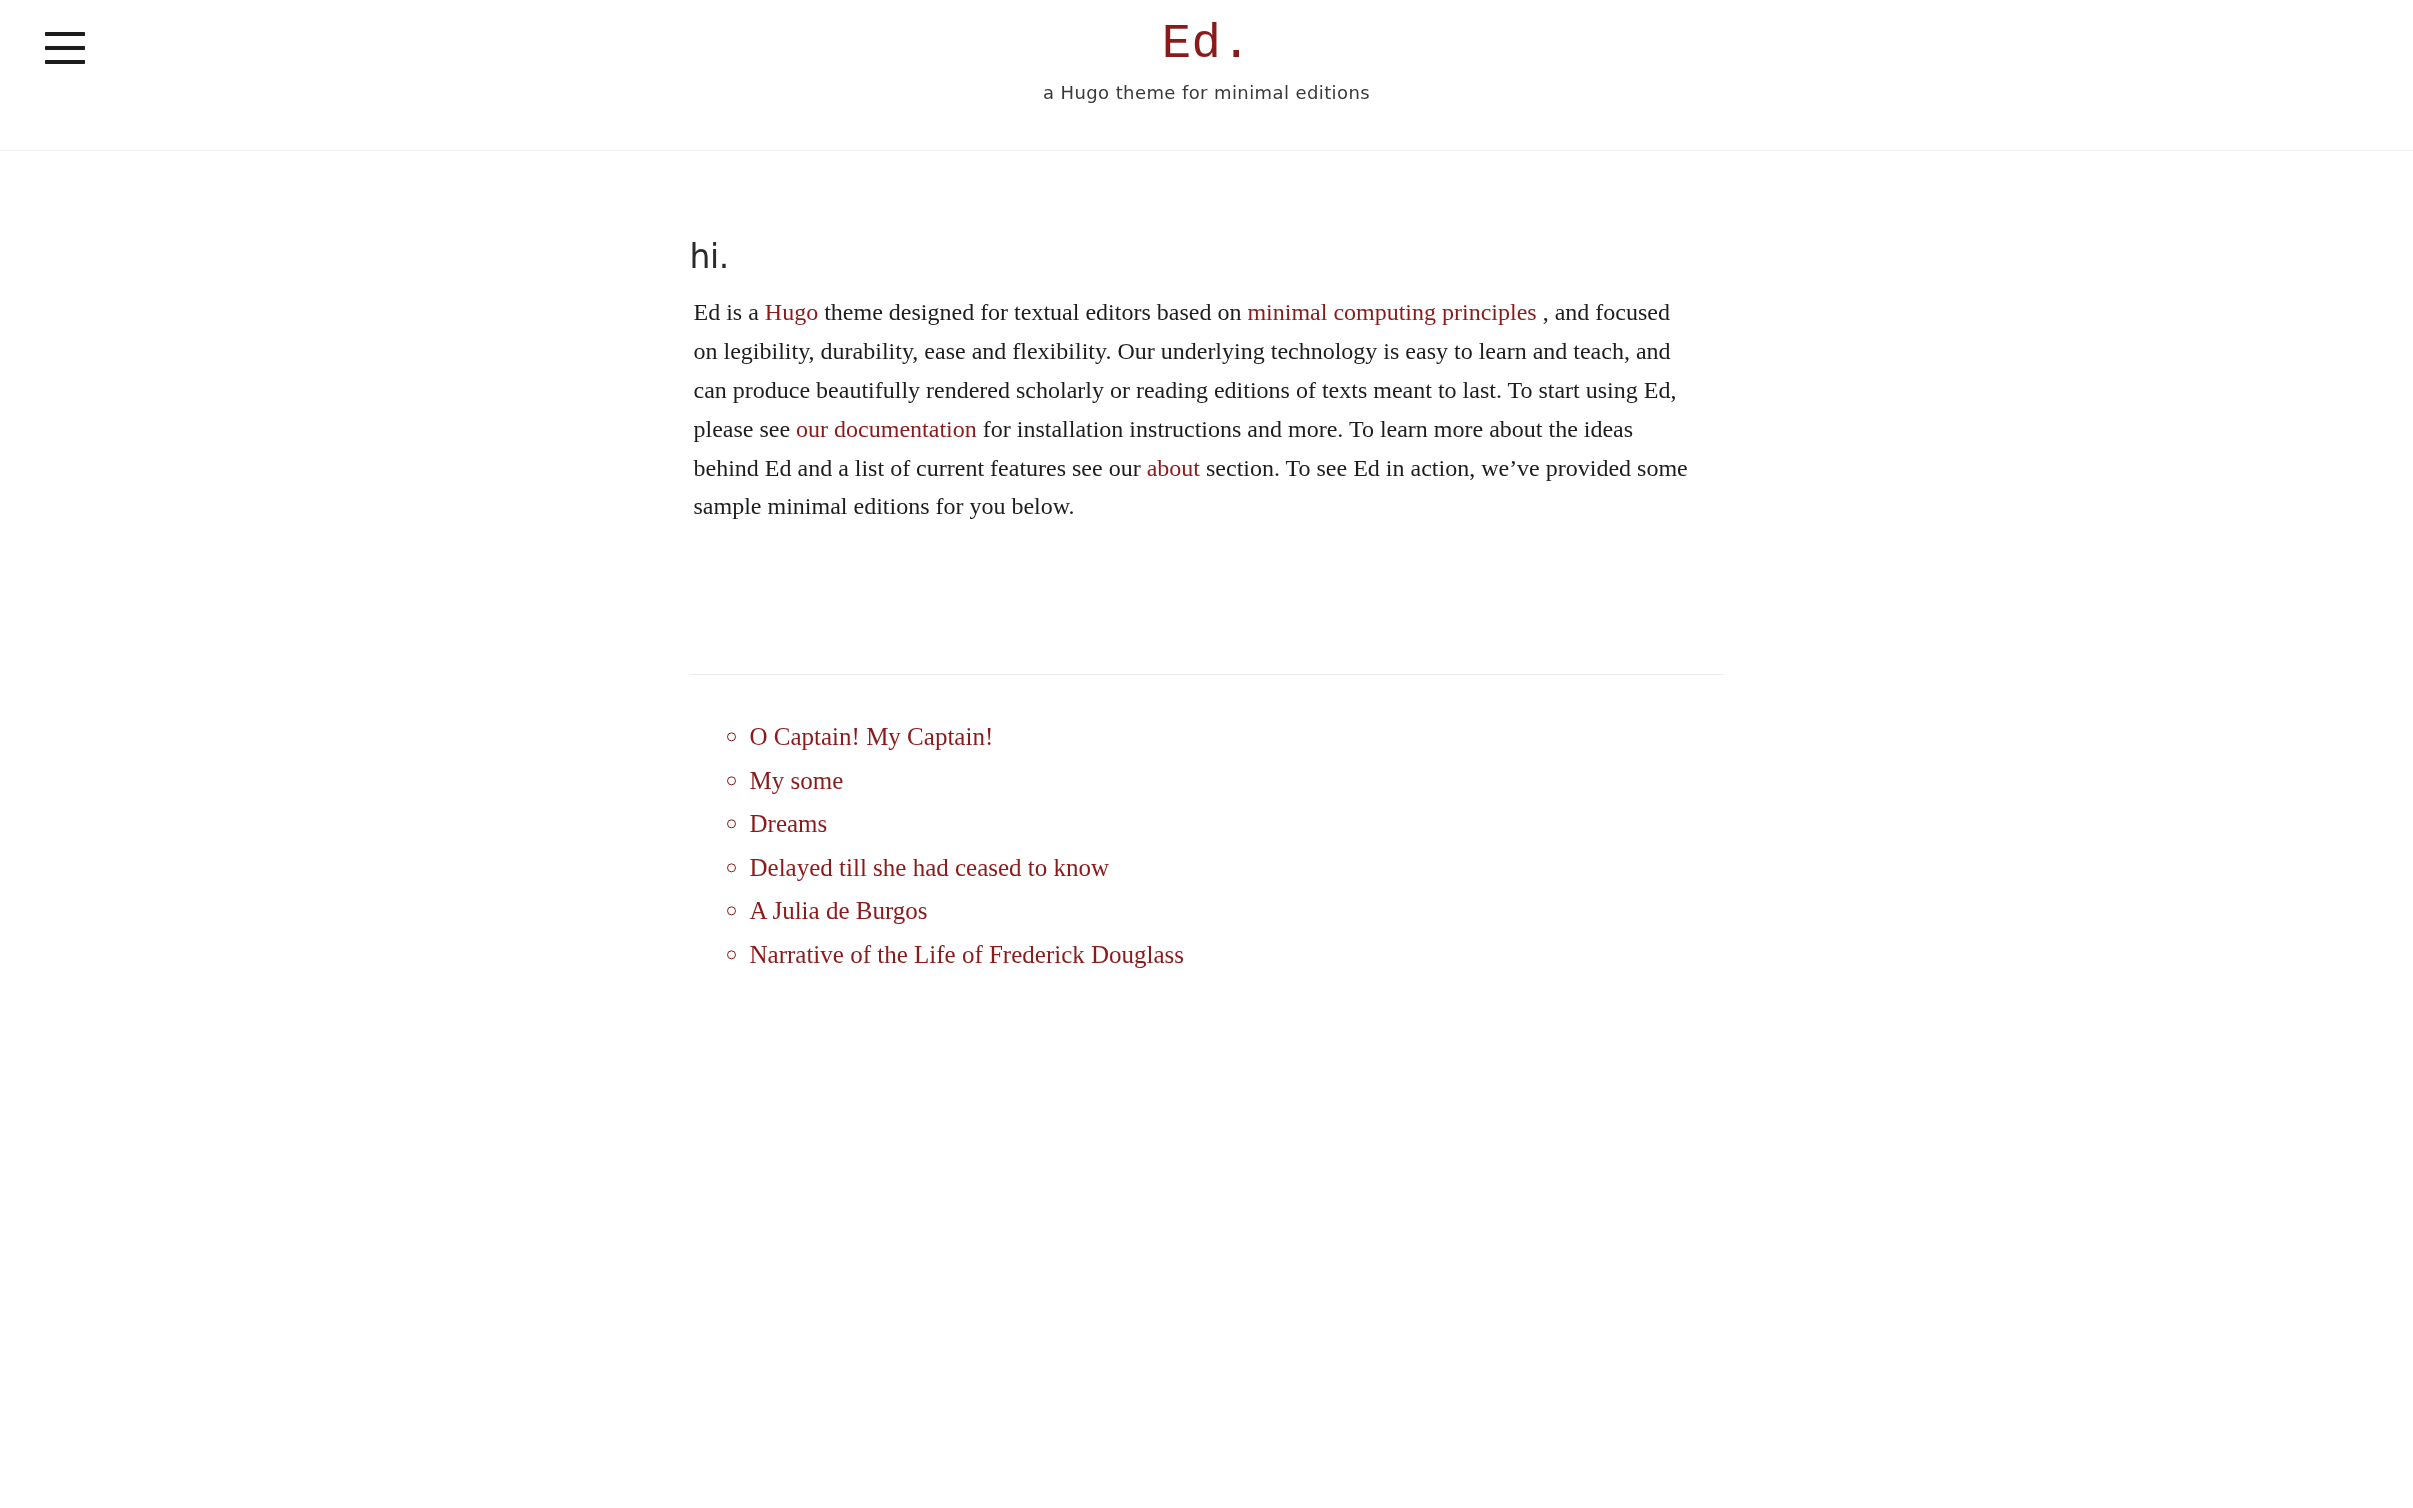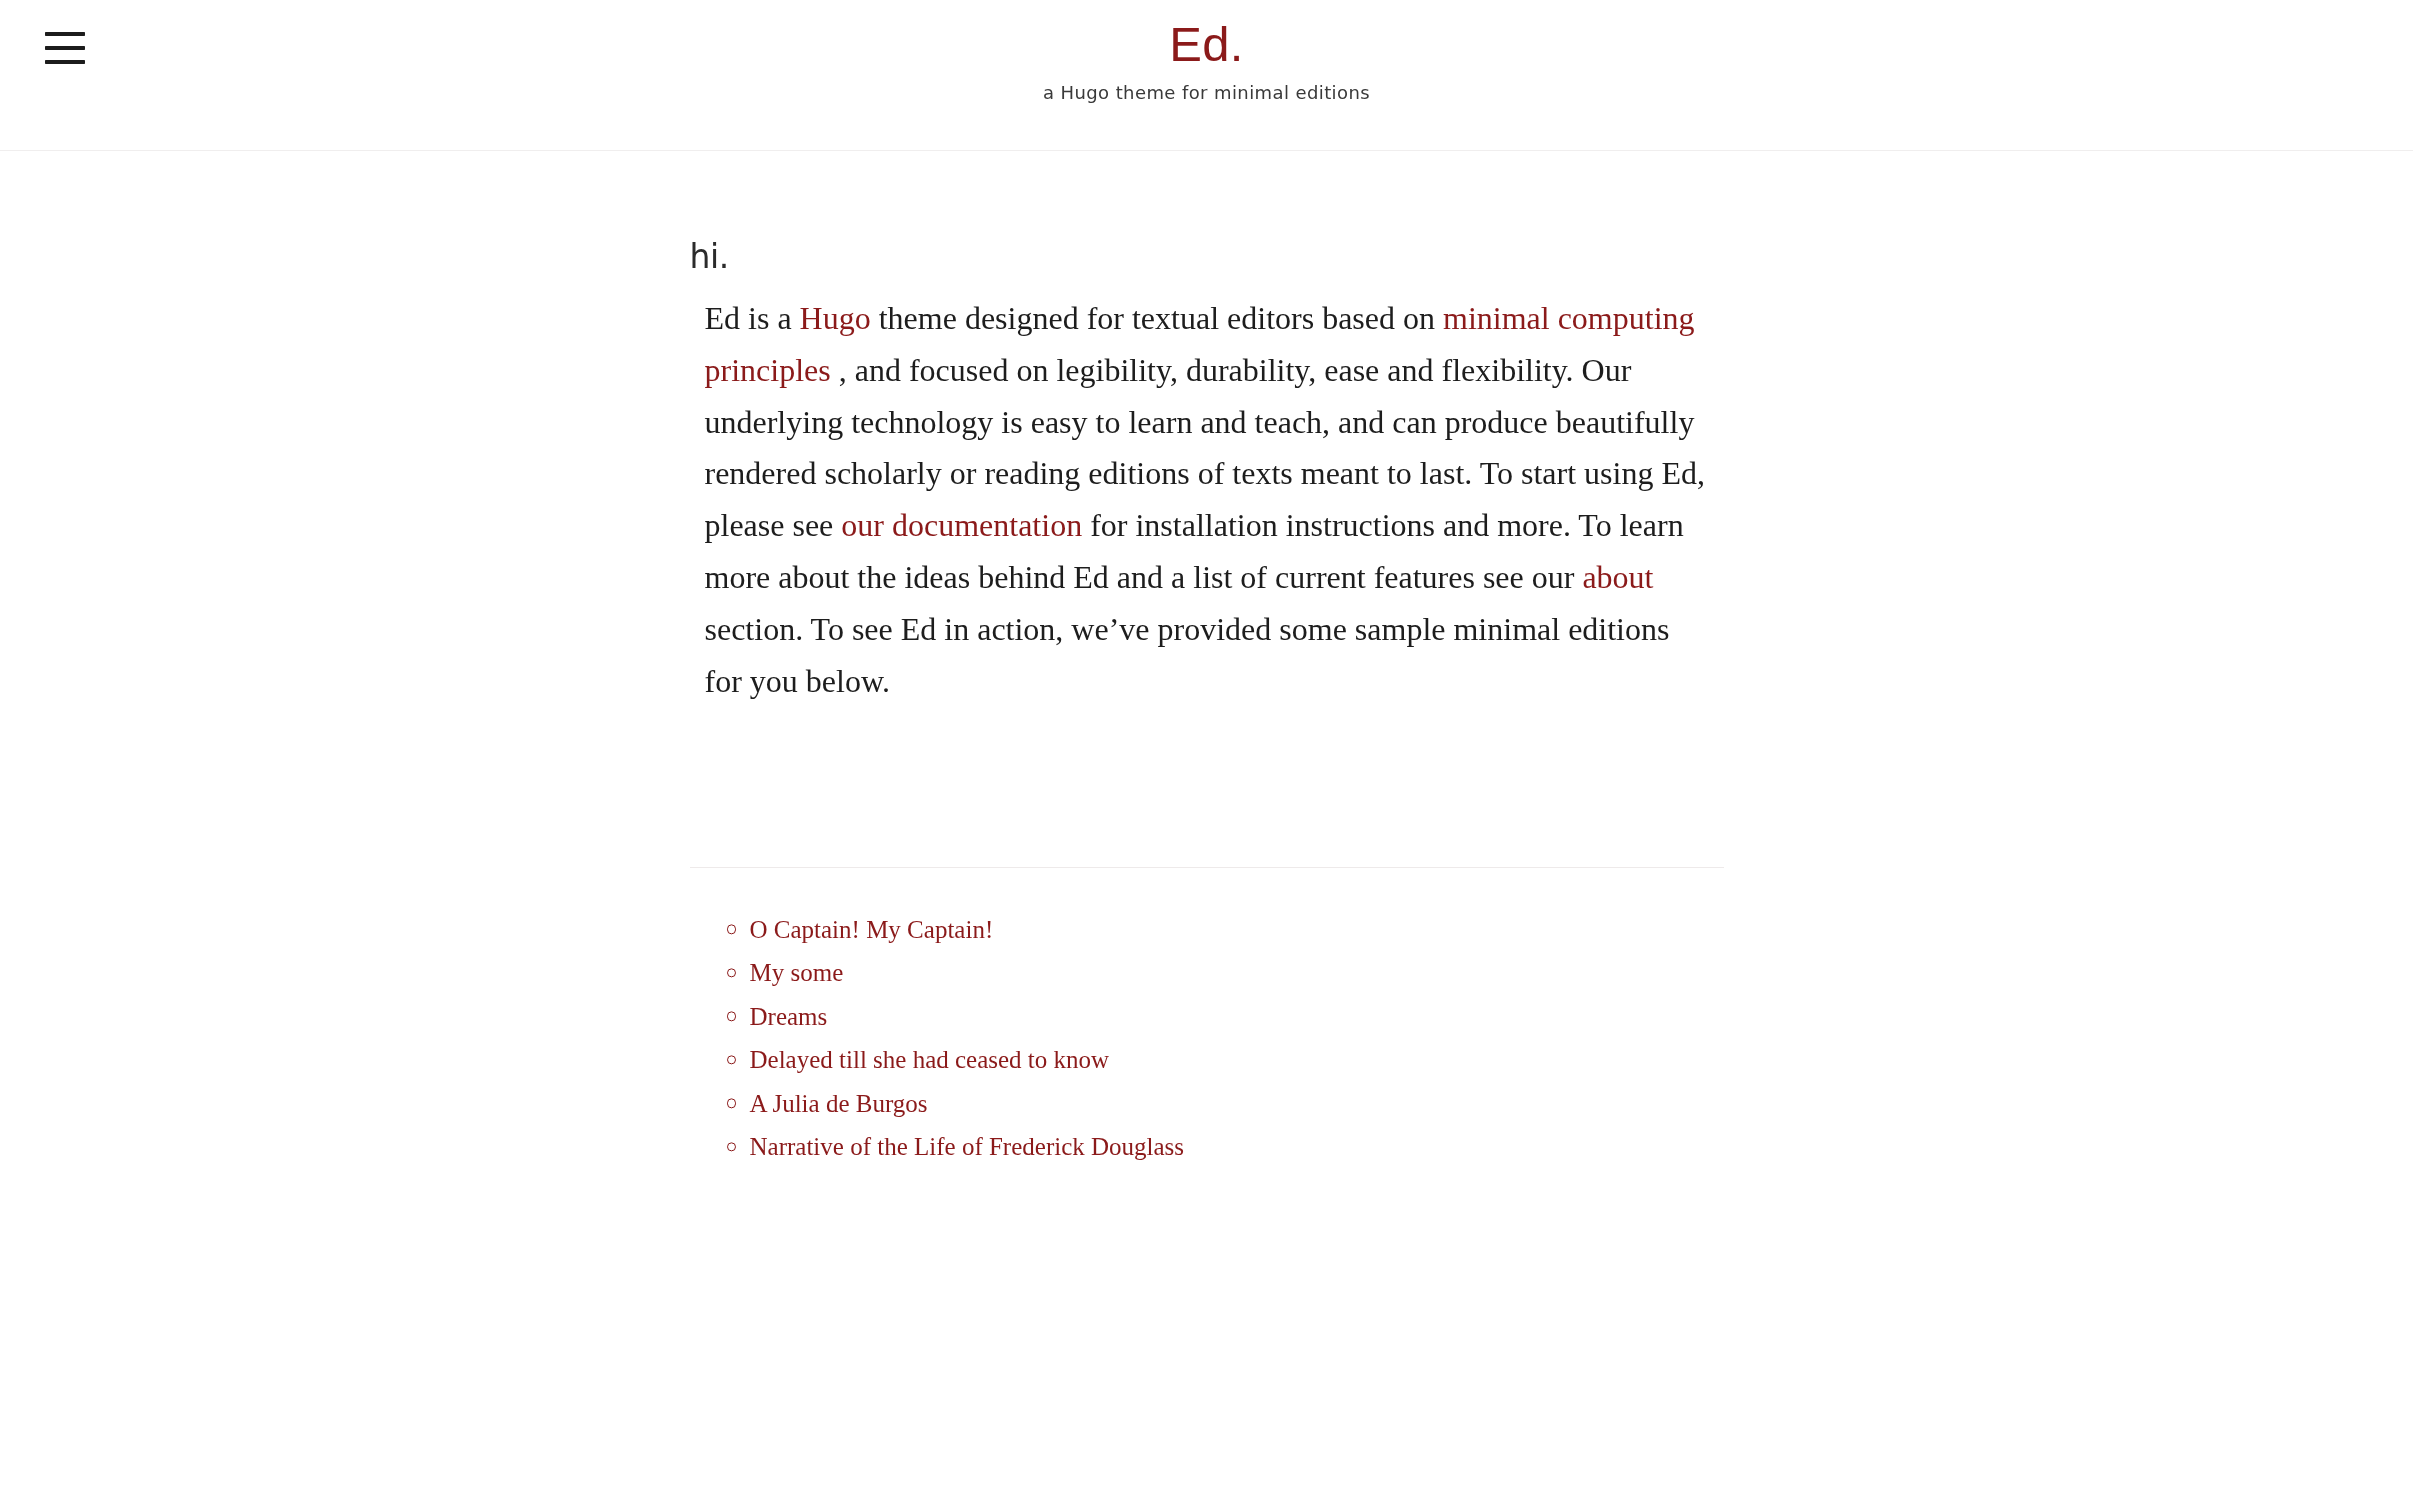--- a/index.html
+++ b/index.html
@@ -40,21 +40,21 @@
     display: block;
     width: 40px;
     height: 3.6px;
     background: #1c1c1c;
     border-radius: 0.7px;
   }
   .site-title {
     text-align: center;
     margin: 0;
     padding-top: 18.7px;
-    font-family: Liberation Sans, sans-serif;
+    font-family: Liberation Mono, monospace;
     font-size: 49px;
     font-weight: 400;
     color: #8b1a1a;
     letter-spacing: 0.4px;
     line-height: 1.05;
   }
   .site-subtitle {
     text-align: center;
     margin: 0;
     padding-top: 11.5px;
@@ -75,24 +75,24 @@
   .page-heading {
     font-family: "DejaVu Sans", sans-serif;
     font-size: 33px;
     font-weight: 400;
     color: #2b2b2b;
     margin: 0 0 17px 0;
     letter-spacing: -0.4px;
   }
   .intro {
     font-family: "Liberation Serif", serif;
-    font-size: 32px;
+    font-size: 24px;
     line-height: 1.62;
     color: #1d1d1d;
-    margin: 15px;
+    margin: 4px;
     max-width: 1006px;
     text-align: left;
   }
   .intro a, .pub-link {
     color: #8b1a1a;
     text-decoration: none;
   }
 
   .spacer { height: 144px; }
 

